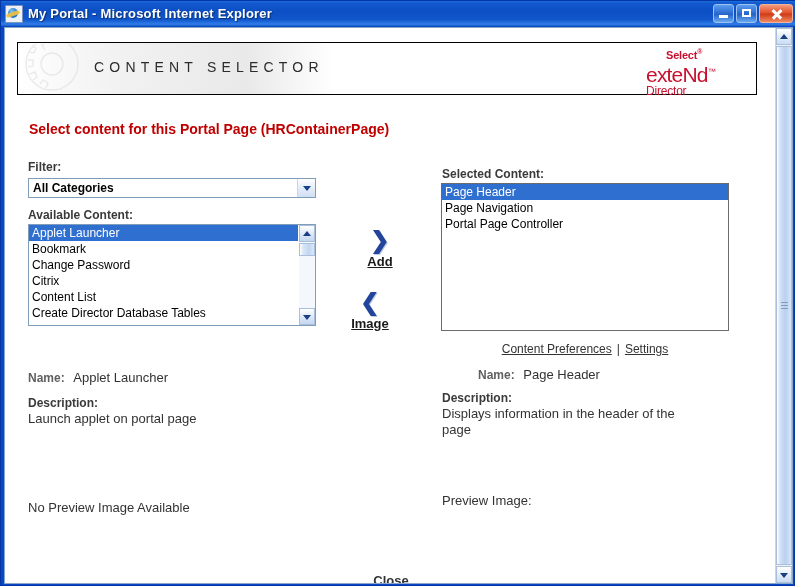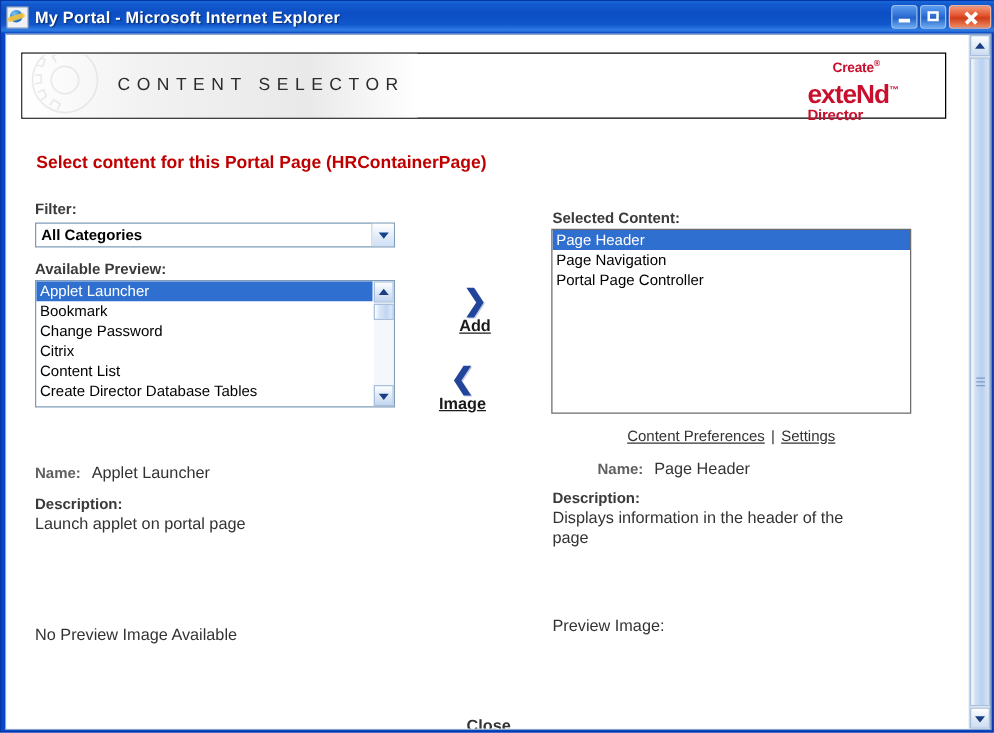--- a/index.html
+++ b/index.html
@@ -235,29 +235,29 @@
     font-size: 11px;
     font-weight: bold;
     color: #c8102e;
     line-height: 11px;
     margin-left: 20px;
     letter-spacing: -0.2px;
   }
   .logo .nv sup { font-size: 7px; }
   .logo .ex {
     font-size: 21px;
-    font-weight: bold;
+    font-weight: normal;
     color: #c8102e;
     line-height: 21px;
     letter-spacing: -0.8px;
   }
   .logo .ex sup { font-size: 8px; vertical-align: super; }
   .logo .dr {
     font-size: 12px;
-    font-weight: bold;
+    font-weight: normal;
     color: #c8102e;
     line-height: 13px;
     letter-spacing: -0.2px;
   }
 
   
   .heading {
     position: absolute;
     left: 24px; top: 93px;
     font-size: 14px;
@@ -472,35 +472,35 @@
           <g fill="none" stroke="#d8d8d8" stroke-width="1.4">
             <path d="M30 -6 a26 26 0 1 0 0 52 a26 26 0 1 0 0 -52"></path>
             <circle cx="30" cy="20" r="11"></circle>
             <path d="M22 -6 l3 4 l-5 3 l3 5 M10 2 l4 2 l-2 5 l-5 -1
                      M6 16 l5 0 l0 6 l-5 1 M8 30 l5 -2 l2 5 l-4 3
                      M18 40 l3 -4 l5 3 l-2 5"></path>
           </g>
         </svg>
         <div class="banner-title">CONTENT SELECTOR</div>
         <div class="logo">
-          <div class="nv"><span>Create</span><sup>®</sup></div>
+          <div class="nv"><span>Select</span><sup>®</sup></div>
           <div class="ex"><span>exteNd</span><sup>™</sup></div>
           <div class="dr">Director</div>
         </div>
       </div>
 
       <div class="heading">Select content for this Portal Page (HRContainerPage)</div>
 
       <div class="lbl" style="left:23px; top:132px;">Filter:</div>
       <div class="sel">
         <span class="sel-val">All Categories</span>
         <span class="sel-btn"></span>
       </div>
 
-      <div class="lbl" style="left:23px; top:180px;">Available Preview:</div>
+      <div class="lbl" style="left:23px; top:180px;">Available Content:</div>
       <div class="listbox" id="available-listbox">
         <div class="li-area">
           <div class="li sel-item">Applet Launcher</div>
           <div class="li">Bookmark</div>
           <div class="li">Change Password</div>
           <div class="li">Citrix</div>
           <div class="li">Content List</div>
           <div class="li">Create Director Database Tables</div>
         </div>
         <div class="lscroll">

